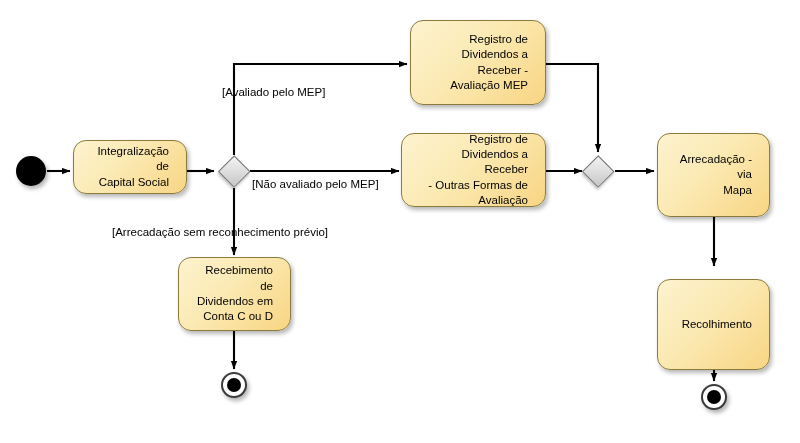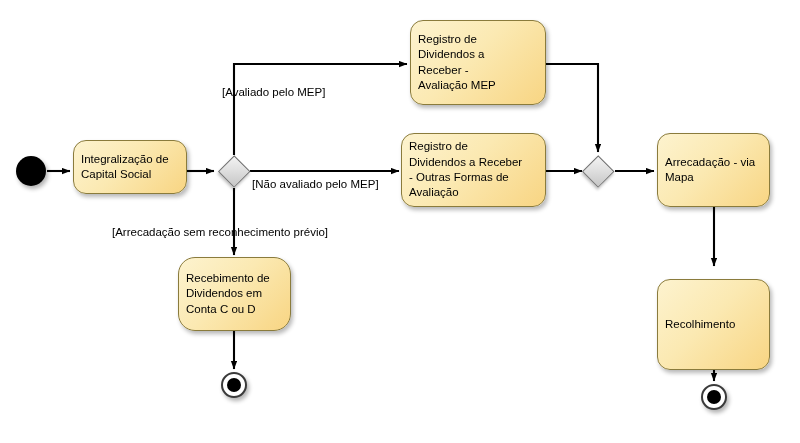--- a/index.html
+++ b/index.html
@@ -33,25 +33,25 @@
 
   
   .activity {
     border: 1px solid #8a7b3c;
     border-radius: 13px;
     background: linear-gradient(135deg, #fdf3cf 0%, #fbe9b2 45%, #f8d583 100%);
     box-shadow: 2px 3px 4px rgba(0,0,0,0.28);
     display: flex;
     align-items: center;
     justify-content: center;
-    text-align: left;
+    text-align: right;
     color: #000000;
     font-size: 11.5px;
     line-height: 1.33;
-    padding: 2px 7px;
+    padding: 2px 17px;
   }
   .activity .label {
     display: block;
     width: 100%;
     white-space: pre-line;
   }
 
   
   .diamond {
     width: 32px;
@@ -170,31 +170,31 @@
 Avaliação MEP</span>
   </div>
 
   <div class="node activity" style="left:401px; top:133px; width:145px; height:74px;">
     <span class="label">Registro de
 Dividendos a Receber
 - Outras Formas de
 Avaliação</span>
   </div>
 
-  <div class="node activity" style="left:178px; top:257px; width:113px; height:74px;border-radius:17px;">
+  <div class="node activity" style="left:178px; top:257px; width:113px; height:74px;">
     <span class="label">Recebimento de
 Dividendos em
 Conta C ou D</span>
   </div>
 
   <div class="node diamond" style="left:582px; top:155px;">
     <div class="shape"></div>
   </div>
 
-  <div class="node activity" style="left:657px; top:133px; width:113px; height:74px;">
+  <div class="node activity" style="left:657px; top:133px; width:113px; height:84px;">
     <span class="label">Arrecadação - via
 Mapa</span>
   </div>
 
   <div class="node activity" style="left:657px; top:279px; width:113px; height:91px;">
     <span class="label">Recolhimento</span>
   </div>
 
   <div class="node final" style="left:221px; top:372px;">
     <div class="dot"></div>

